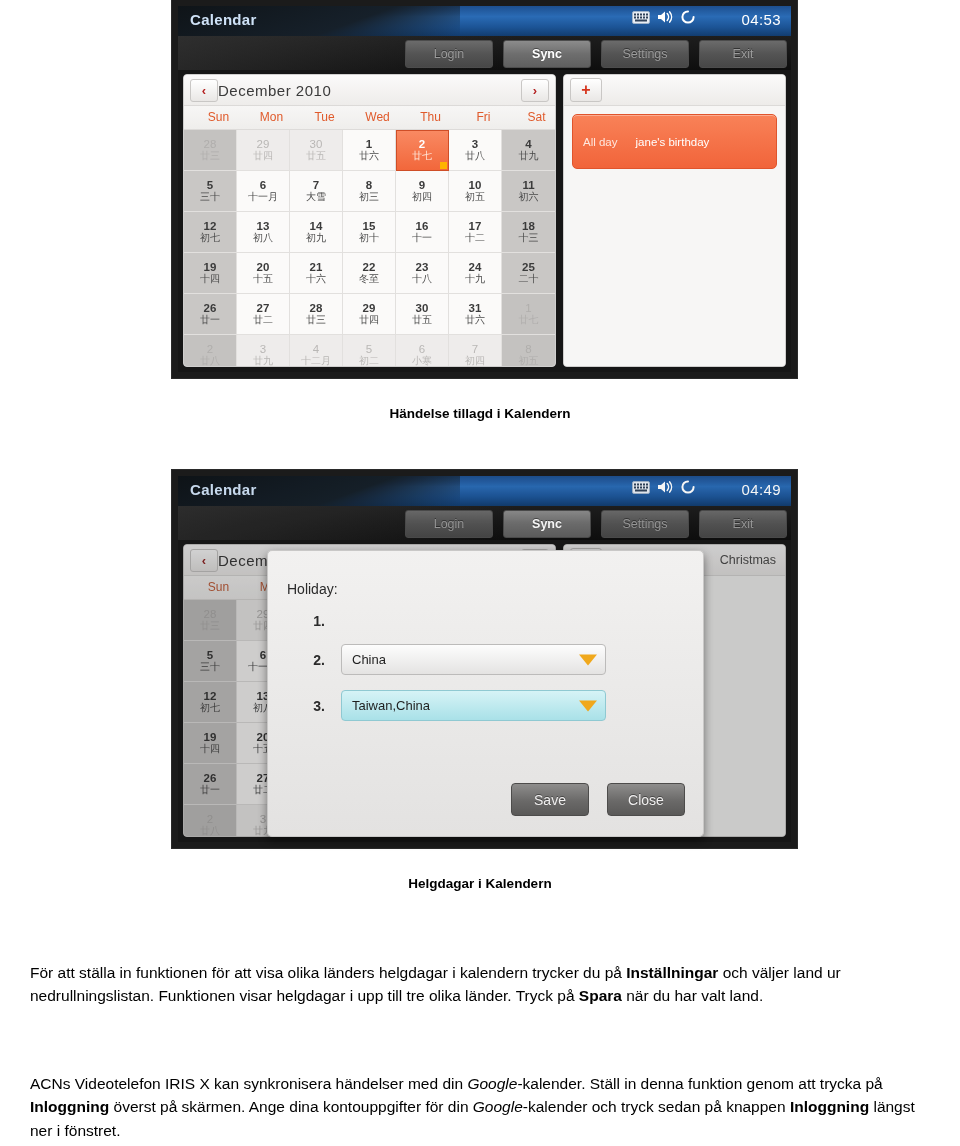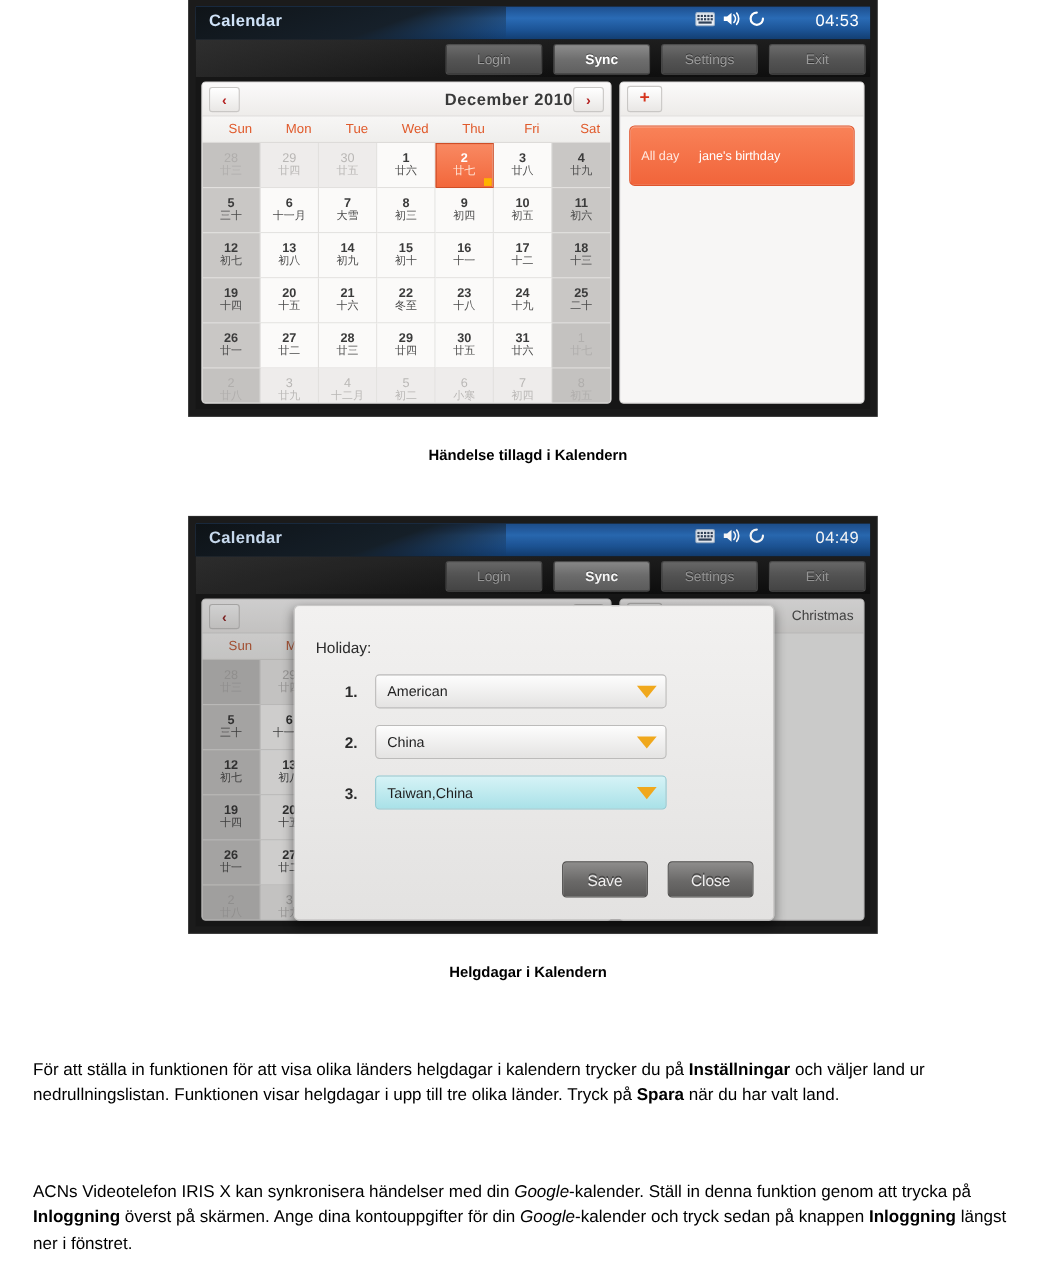--- a/index.html
+++ b/index.html
@@ -53,21 +53,21 @@
     box-shadow:inset 0 1px 0 #ffffff;display:flex;flex-direction:column;}
 
   
   .month-bar{height:30px;display:flex;align-items:center;justify-content:space-between;
     padding:0 6px;background:linear-gradient(180deg,#fbfafa,#eeecea);
     border-bottom:1px solid #dcdad8;}
   .navbtn{width:26px;height:21px;display:flex;align-items:center;justify-content:center;
     border:1px solid #c9c7c5;border-radius:3px;
     background:linear-gradient(180deg,#ffffff,#e9e7e5);
     color:#b42222;font-size:13px;font-weight:bold;line-height:1;}
-  .month-label{flex:1;text-align:right;font-size:15px;color:#3a3a3a;letter-spacing:.5px;font-weight:bold;}
+  .month-label{flex:1;text-align:left;font-size:15px;color:#3a3a3a;letter-spacing:.5px;}
 
   
   .wk-row{display:grid;grid-template-columns:repeat(7,1fr);
     background:linear-gradient(180deg,#f7f6f5,#efeeec);border-bottom:1px solid #dddbd9;}
   .wk{ text-align:center;font-size:12px;color:#e05a2b;padding:4px 0 5px 16px;}
 
   
   .day-grid{display:grid;grid-template-columns:repeat(7,1fr);grid-template-rows:repeat(6,1fr);
     height:246px;}
   .cell{position:relative;border-right:1px solid #e2e0de;border-bottom:1px solid #e2e0de;
@@ -645,24 +645,20 @@
         </div>
         <div class="ev-list"></div>
       </div>
     </div>
 
     <div class="dialog">
       <div class="dlg-title">Holiday:</div>
       <div class="dlg-rows">
         <div class="dlg-row">
           <span class="dlg-num">1.</span>
-          <div class="combo">
-            <span class="cv">American</span>
-            <span class="arrow"></span>
-          </div>
         </div>
         <div class="dlg-row">
           <span class="dlg-num">2.</span>
           <div class="combo">
             <span class="cv">China</span>
             <span class="arrow"></span>
           </div>
         </div>
         <div class="dlg-row">
           <span class="dlg-num">3.</span>

